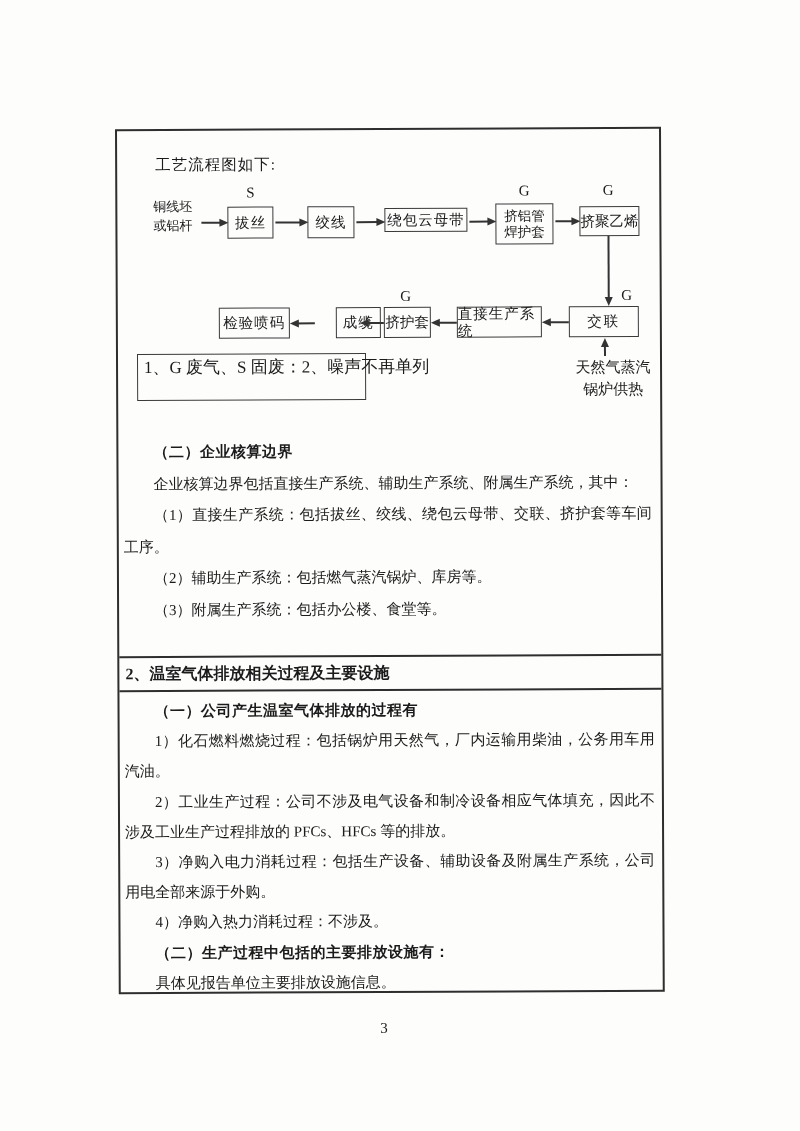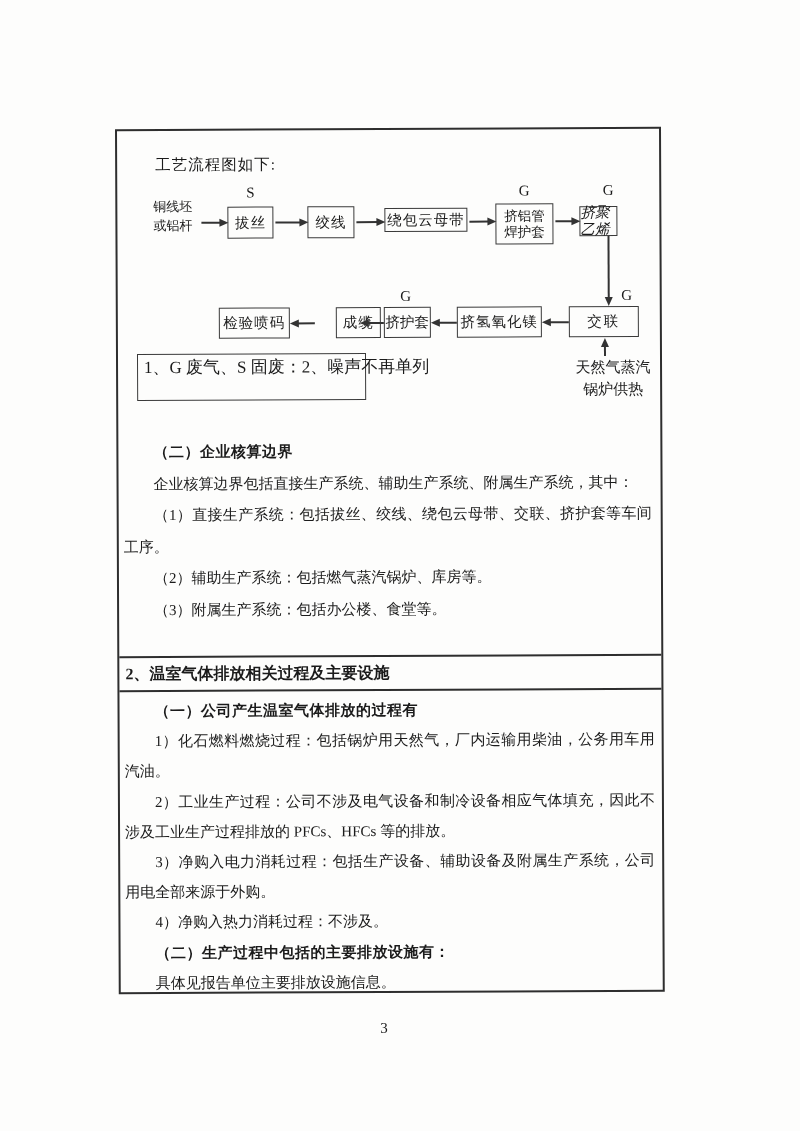--- a/index.html
+++ b/index.html
@@ -82,21 +82,21 @@
       <div class="fbox" style="left:190px;top:76px;width:47px;height:32px;">
         <span>绞线</span>
       </div>
       <div class="fbox" style="left:267px;top:78px;width:83px;height:24px;">
         <span>绕包云母带</span>
       </div>
       <div class="fbox" style="left:378px;top:74px;width:58px;height:41px;font-size:13.5px;line-height:16px;letter-spacing:0;">
         <span>挤铝管</span>
         <span>焊护套</span>
       </div>
-      <div class="fbox" style="left:462px;top:77px;width:38px;height:30px;letter-spacing:0;font-style:italic;">
+      <div class="fbox" style="left:462px;top:77px;width:60px;height:30px;letter-spacing:0;">
         <span>挤聚乙烯</span>
       </div>
 
       <div>
         <div class="hline" style="left:84px;top:91px;width:20px;"></div>
           <div class="ah ah-r" style="left:102px;top:88px;"></div>
       </div>
       <div>
         <div class="hline" style="left:158px;top:91px;width:26px;"></div>
           <div class="ah ah-r" style="left:182px;top:88px;"></div>
@@ -124,21 +124,21 @@
       <div class="fbox" style="left:101px;top:177px;width:71px;height:31px;">
         <span>检验喷码</span>
       </div>
       <div class="fbox" style="left:197px;top:177px;width:45px;height:31px;margin-left:21px;">
         <span>成缆</span>
       </div>
       <div class="fbox" style="left:266px;top:177px;width:47px;height:31px;letter-spacing:0;">
         <span>挤护套</span>
       </div>
       <div class="fbox" style="left:339px;top:177px;width:85px;height:31px;">
-        <span>挤氢氧化镁</span>
+        <span>直接生产系统</span>
       </div>
       <div class="fbox" style="left:451px;top:177px;width:70px;height:31px;letter-spacing:2px;">
         <span>交联</span>
       </div>
 
       <div>
         <div class="hline" style="left:428px;top:192px;width:23px;"></div>
           <div class="ah ah-l" style="left:424px;top:189px;"></div>
       </div>
       <div>

